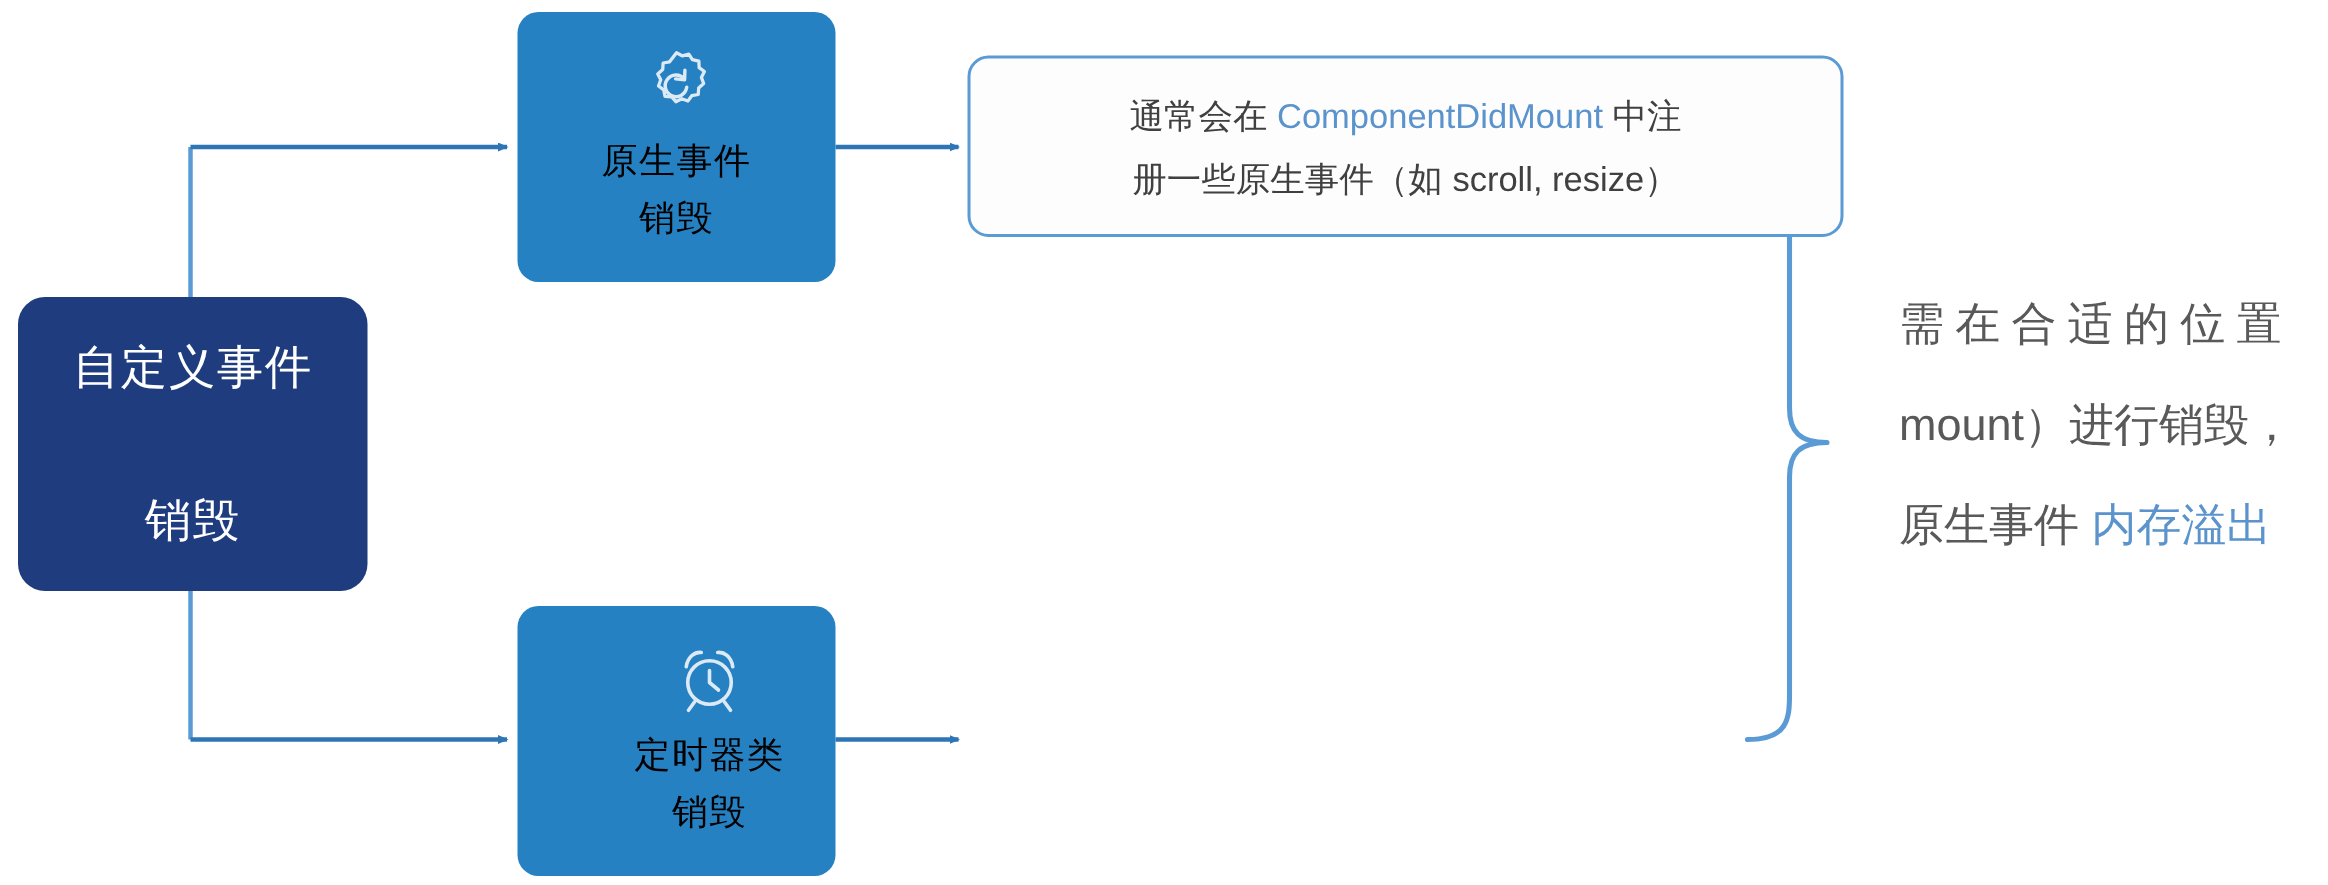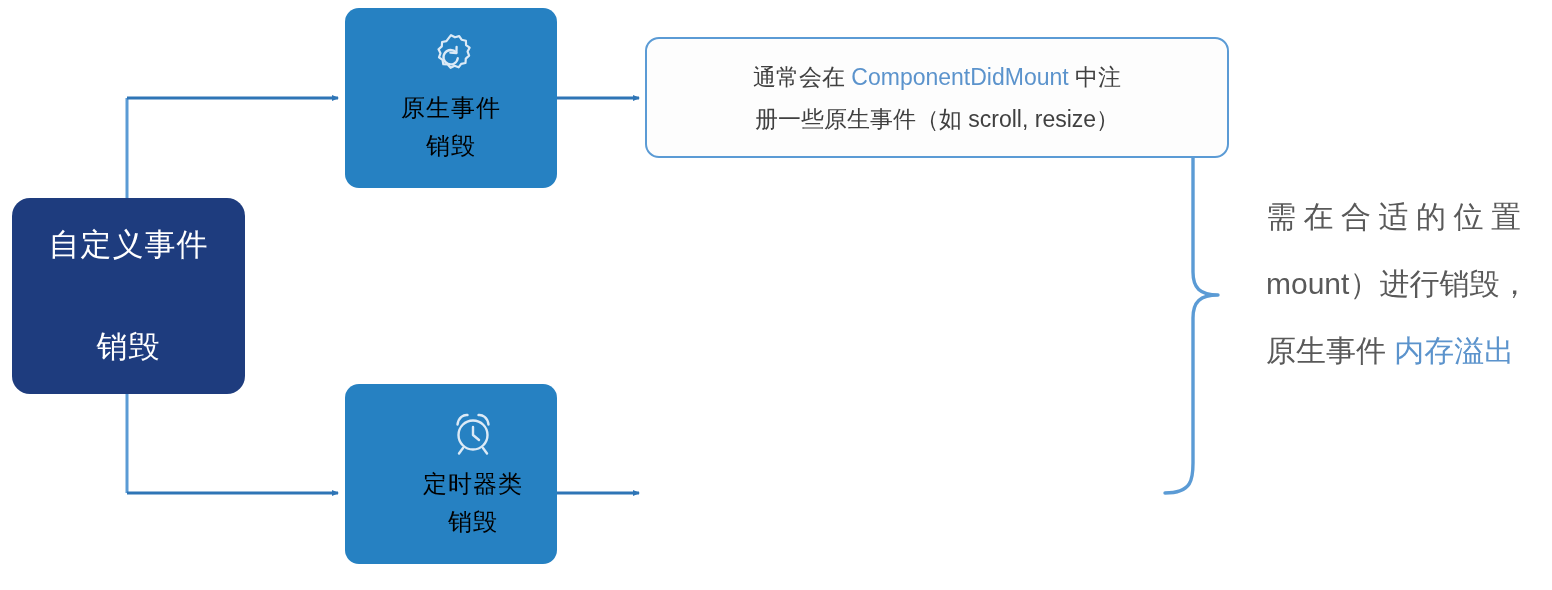--- a/index.html
+++ b/index.html
@@ -55,21 +55,21 @@
   }
 
   .node-blue {
     width: 212px;
     height: 180px;
     background: #2681c2;
     border-radius: 14px;
     color: #000000;
   }
   .node-blue.top { left: 345px; top: 8px; }
-  .node-blue.bottom { left: 345px; top: 384px; padding-left: 44px; }
+  .node-blue.bottom { left: 345px; top: 404px; padding-left: 44px; }
   .node-blue .line {
     font-size: 24px;
     line-height: 38px;
     letter-spacing: 1px;
     text-align: center;
   }
   .node-icon {
     width: 52px;
     height: 52px;
     margin-bottom: 6px;

